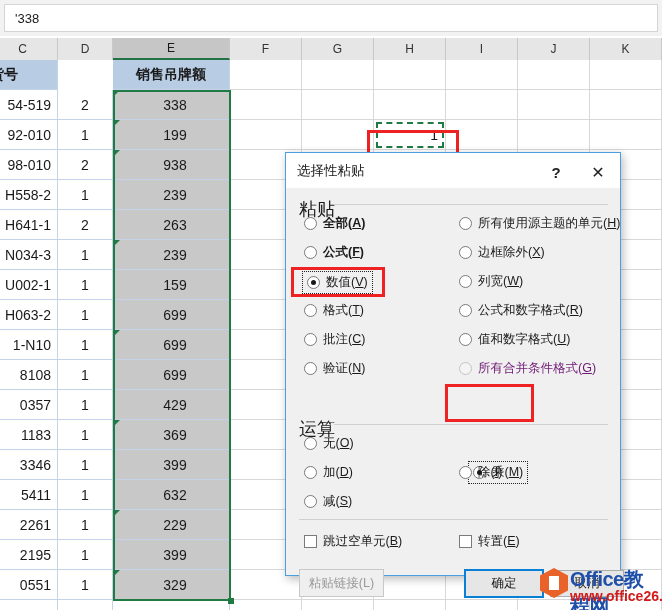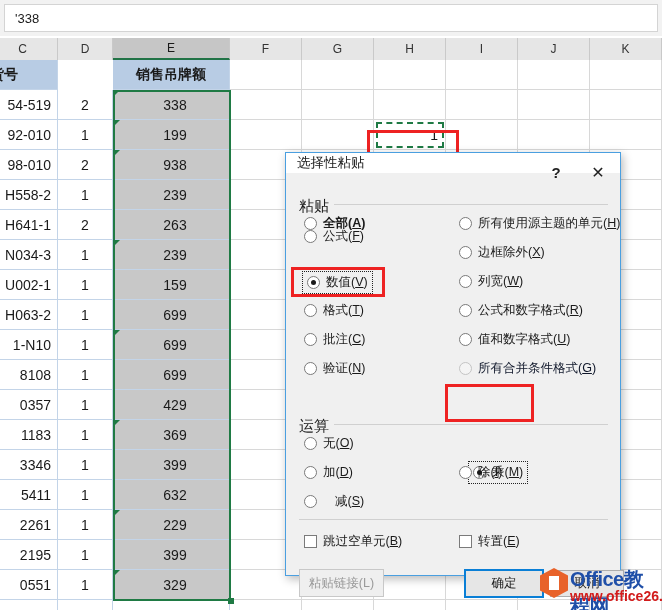--- a/index.html
+++ b/index.html
@@ -114,21 +114,21 @@
   }
 
   
   .dialog {
     position: absolute; left: 285px; top: 152px; width: 336px; height: 424px;
     background: #f0f0f0;
     border: 1px solid #4a9fe0;
     box-shadow: 2px 3px 9px rgba(0,0,0,0.28);
   }
   .dlg-title {
-    position: absolute; left: 0; top: 0; width: 100%; height: 20px;
+    position: absolute; left: 0; top: 0; width: 100%; height: 35px;
     background: #ffffff;
     display: flex; align-items: center;
   }
   .dlg-title-text {
     font-size: 13.5px; color: #1a1a1a; margin-left: 11px;
   }
   .dlg-help {
     position: absolute; right: 54px; top: 9px;
     width: 20px; height: 20px;
     display:flex; align-items:center; justify-content:center;
@@ -137,33 +137,33 @@
   }
   .dlg-close {
     position: absolute; right: 10px; top: 8px;
     width: 24px; height: 22px;
     display:flex; align-items:center; justify-content:center;
     font-size: 16px; color: #222;
   }
   .dlg-body { position: absolute; left:0; top:36px; width:100%; height: 388px; }
 
   .group-label {
-    position: absolute; font-size: 15px; color: #1a1a1a;
+    position: absolute; font-size: 18px; color: #1a1a1a;
   }
   .group-line {
     position: absolute; height: 1px; background: #d0d0d0;
   }
 
   .opt {
     position: absolute;
     display: flex; align-items: center;
     font-size: 12.5px; color: #1a1a1a;
     white-space: nowrap;
   }
-  .opt.disabled { color: #0f172a; }
+  .opt.disabled { color: #701a75; }
   .radio {
     width: 13px; height: 13px; border-radius: 50%;
     border: 1px solid #7a7a7a; background: #fff;
     margin-right: 6px; flex: none;
     position: relative;
   }
   .radio.on::after {
     content:""; position:absolute; left: 3px; top: 3px;
     width: 5px; height: 5px; border-radius: 50%; background: #1a1a1a;
   }
@@ -424,21 +424,21 @@
     <div class="dlg-body">
 
       <span class="group-label" style="left:13px; top:8px;">粘贴</span>
       <div class="group-line" style="left:48px; top:15px; width:274px;"></div>
 
       <div id="paste-left">
           <div class="opt" style="left: 18px; top: 26px; font-weight: bold;">
             <span class="radio"></span>
             <span>全部(<span class="u">A</span>)</span>
           </div>
-          <div class="opt" style="left: 18px; top: 39px;">
+          <div class="opt" style="left: 18px; top: 55px; font-weight: bold;">
             <span class="radio"></span>
             <span>公式(<span class="u">F</span>)</span>
           </div>
           <div class="opt focus" style="left: 18px; top: 84px;">
             <span class="radio on"></span>
             <span>数值(<span class="u">V</span>)</span>
           </div>
           <div class="opt" style="left: 18px; top: 113px;">
             <span class="radio"></span>
             <span>格式(<span class="u">T</span>)</span>
@@ -484,21 +484,21 @@
 
       <div id="op-left">
           <div class="opt" style="left: 18px; top: 246px;">
             <span class="radio"></span>
             <span>无(<span class="u">O</span>)</span>
           </div>
           <div class="opt" style="left: 18px; top: 275px;">
             <span class="radio"></span>
             <span>加(<span class="u">D</span>)</span>
           </div>
-          <div class="opt" style="left: 18px; top: 304px; gap: 12px;">
+          <div class="opt" style="left: 18px; top: 304px;">
             <span class="radio"></span>
             <span>减(<span class="u">S</span>)</span>
           </div>
         </div>
       <div id="op-right">
           <div class="opt focus" style="left: 184px; top: 246px; margin-top: 28px;">
             <span class="radio on"></span>
             <span>乘(<span class="u">M</span>)</span>
           </div>
           <div class="opt" style="left: 173px; top: 275px;">

